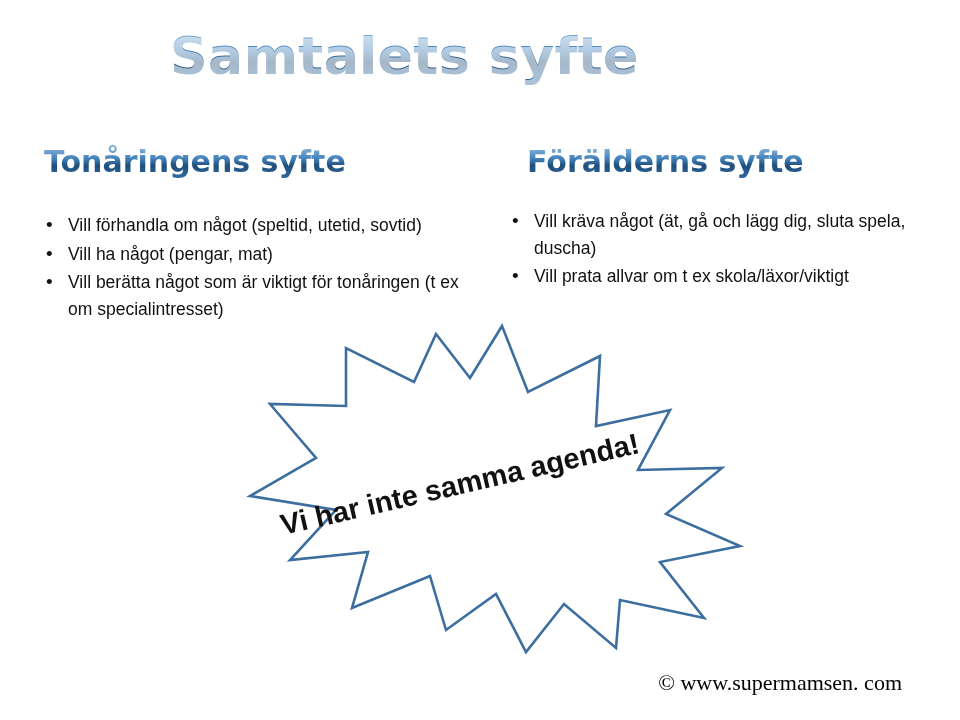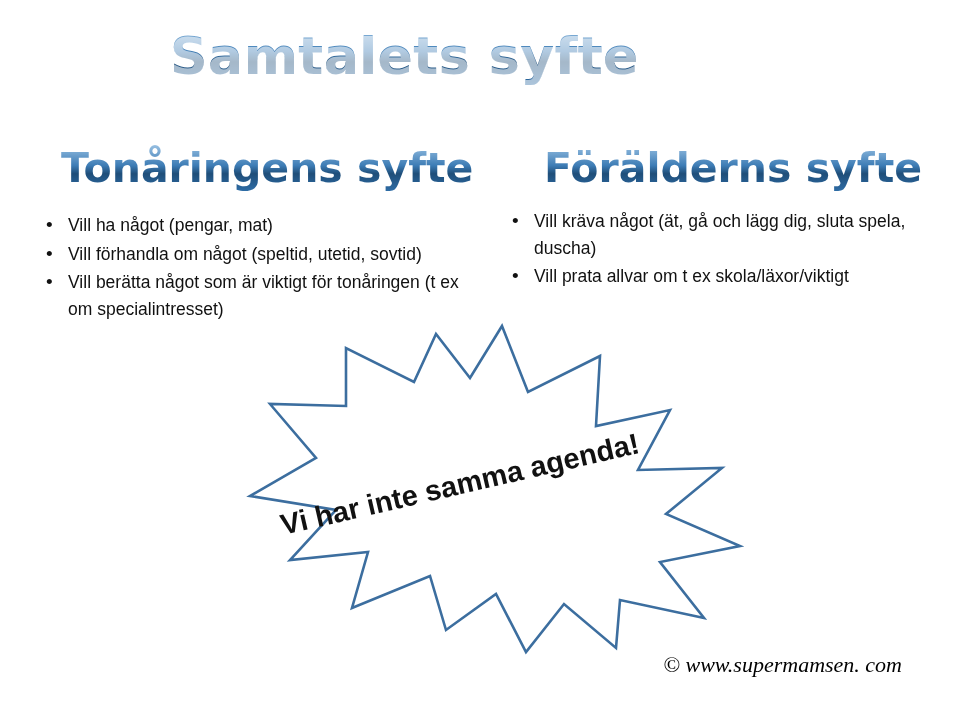--- a/index.html
+++ b/index.html
@@ -36,27 +36,26 @@
     background: linear-gradient(to bottom, #9cc3e4 0%, #3d7cb5 42%, #1f4e79 60%, #2f6ea8 100%);
     -webkit-background-clip: text;
     background-clip: text;
     -webkit-text-fill-color: transparent;
     text-shadow: 0 1px 0 rgba(255,255,255,0.6);
   }
 
   .col-title {
     position: absolute;
     font-family: "DejaVu Sans", sans-serif;
-    font-size: 41px;
+    font-size: 30px;
     font-weight: bold;
     color: #2e6ca4;
     background: linear-gradient(to bottom, #9cc3e4 0%, #3d7cb5 45%, #1f4e79 62%, #2f6ea8 100%);
     -webkit-background-clip: text;
     background-clip: text;
-    margin-left: 17px;
     -webkit-text-fill-color: transparent;
   }
   #title-left  { top: 144px; left: 44px; }
   #title-right { top: 144px; left: 527px; }
 
   
   .bullet-list {
     position: absolute;
     margin: 0;
     padding: 0;
@@ -106,39 +105,38 @@
     color: #111111;
     transform: rotate(-13deg);
     transform-origin: center center;
     white-space: nowrap;
   }
 
   
   .footer {
     position: absolute;
     right: 58px;
-    bottom: 42px;
+    bottom: 24px;
     font-family: "Liberation Serif", serif;
     font-size: 22px;
     color: #000000;
-    font-style: italic;
   }
 </style>
 </head>
 <body>
 
 <div class="slide">
 
   <div class="main-title">Samtalets syfte</div>
 
   <div class="col-title" id="title-left">Tonåringens syfte</div>
 
   <ul class="bullet-list" id="list-left">
+    <li>Vill förhandla om något (speltid, utetid, sovtid)</li>
     <li>Vill ha något (pengar, mat)</li>
-    <li>Vill förhandla om något (speltid, utetid, sovtid)</li>
     <li>Vill berätta något som är viktigt för tonåringen (t ex om specialintresset)</li>
   </ul>
 
   <div class="col-title" id="title-right">Förälderns syfte</div>
 
   <ul class="bullet-list" id="list-right">
     <li>Vill kräva något  (ät, gå och lägg  dig, sluta spela, duscha)</li>
     <li>Vill prata allvar om t ex skola/läxor/viktigt</li>
   </ul>
 

